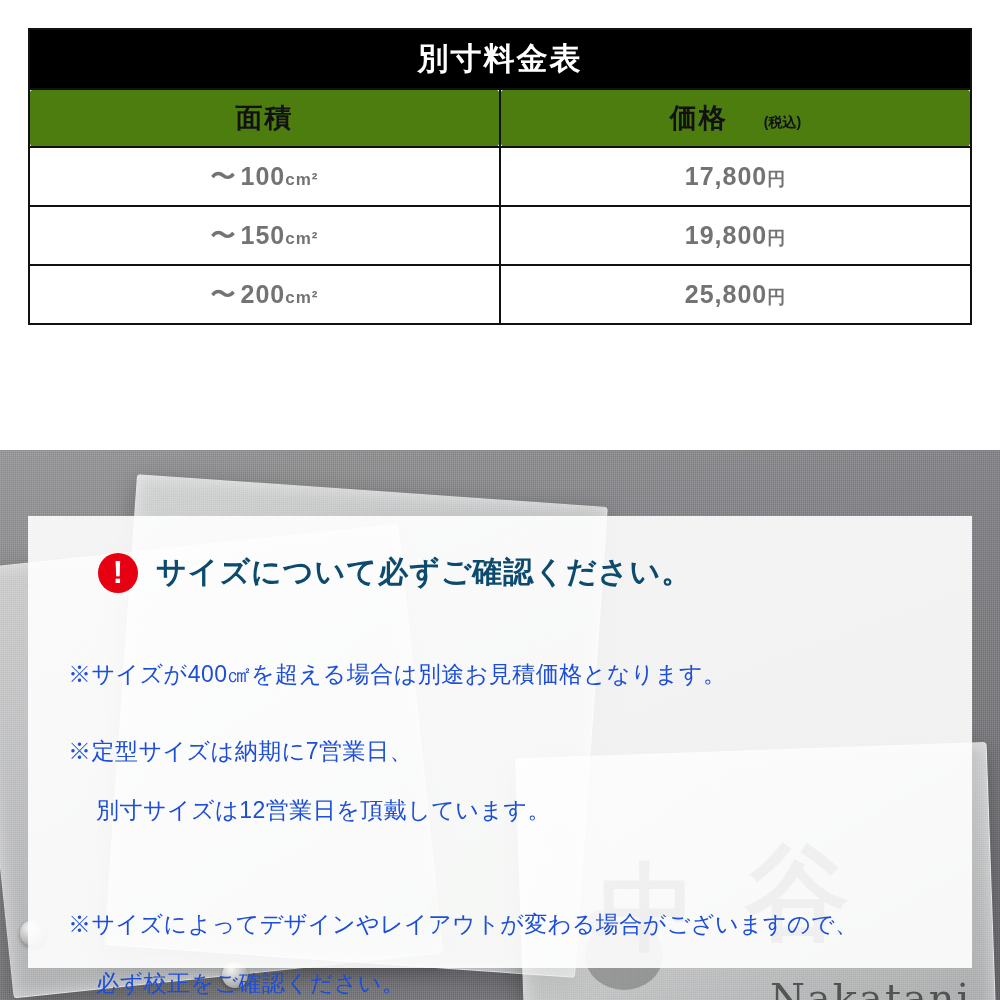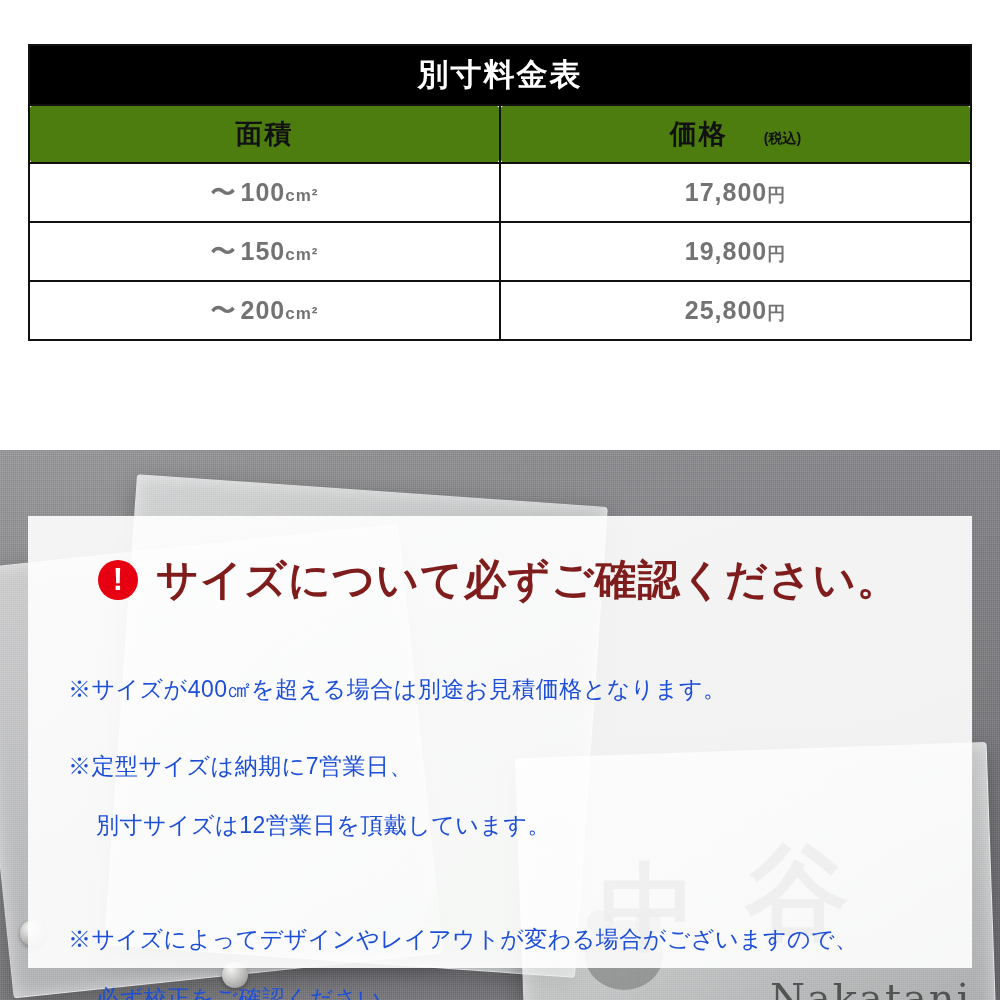--- a/index.html
+++ b/index.html
@@ -23,21 +23,21 @@
 
   
   .table-section {
     position: absolute;
     left: 0;
     top: 0;
     width: 868px;
     height: 450px;
     background: #ffffff;
     box-sizing: border-box;
-    padding: 44px 28px 0 28px;
+    padding: 28px 28px 0 28px;
   }
 
   .price-table {
     width: 944px;
     border-collapse: collapse;
     table-layout: fixed;
     border: 2px solid #111111;
   }
 
   .price-table td, .price-table th {
@@ -226,22 +226,22 @@
     background: #e60012;
     color: #ffffff;
     font-size: 31px;
     font-weight: bold;
     line-height: 40px;
     text-align: center;
     flex: 0 0 auto;
     font-family: "Liberation Sans", sans-serif;
   }
   .notice-title {
-    color: #7f1d1d;
-    font-size: 42px;
+    color: #0c4a6e;
+    font-size: 30px;
     font-weight: bold;
     letter-spacing: 1px;
     white-space: nowrap;
   }
 
   .notice-list {
     margin: 0;
     padding: 0;
     list-style: none;
   }

